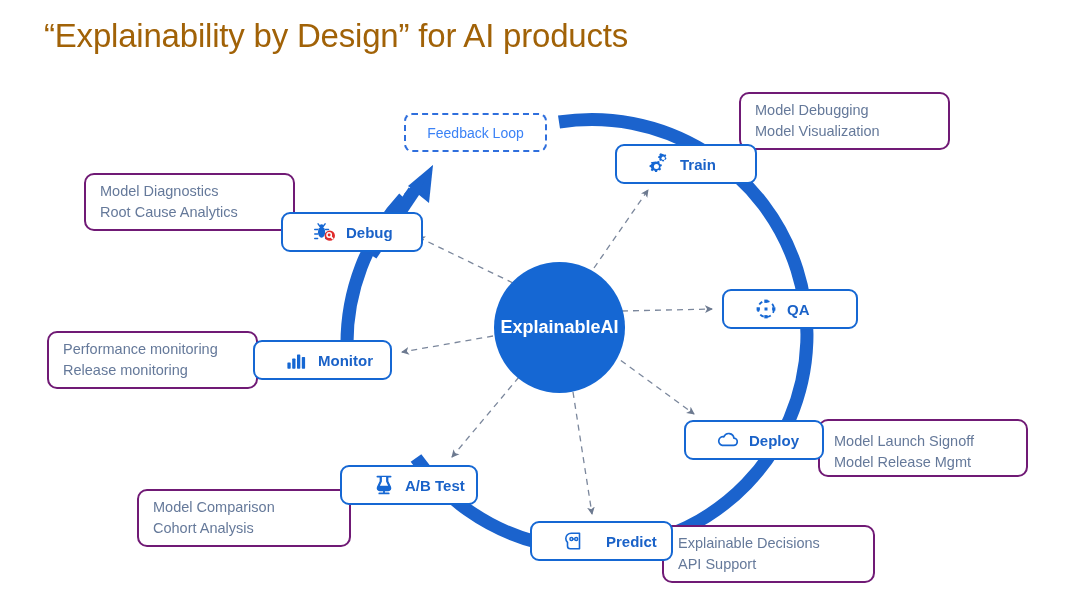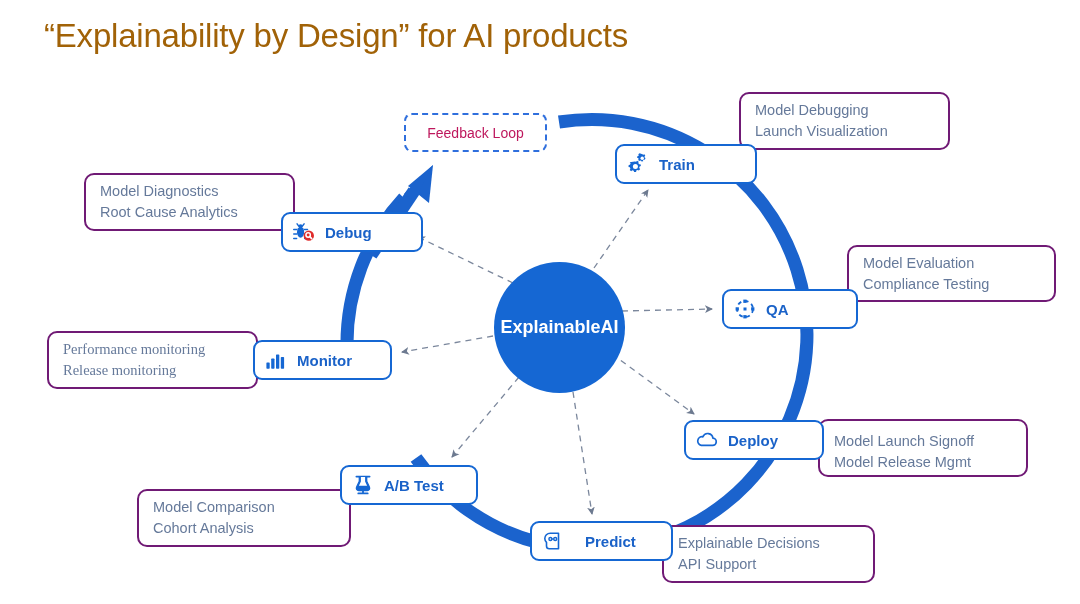--- a/index.html
+++ b/index.html
@@ -67,21 +67,21 @@
   
   .node {
     position: absolute;
     height: 40px;
     box-sizing: border-box;
     background: #ffffff;
     border: 2px solid #1567d3;
     border-radius: 9px;
     display: flex;
     align-items: center;
-    padding: 0 9px;
+    padding: 0 30px;
     gap: 9px;
   }
   .node .label {
     font-size: 15px;
     font-weight: bold;
     color: #1a62c8;
     white-space: nowrap;
   }
   .node .ic {
     display: flex;
@@ -111,21 +111,21 @@
     box-sizing: border-box;
     border: 2px dashed #2f6fdd;
     border-radius: 8px;
     display: flex;
     align-items: center;
     justify-content: center;
     background: #ffffff;
   }
   #feedback-loop .label {
     font-size: 14px;
-    color: #be185d;
+    color: #3b82f6;
     white-space: nowrap;
   }
 
   
   .callout {
     position: absolute;
     box-sizing: border-box;
     border: 2px solid #701a75;
     border-radius: 10px;
     background: #ffffff;
@@ -139,21 +139,21 @@
     color: #65799a;
     line-height: 1.42;
     white-space: nowrap;
   }
 
   #callout-train   { left: 739px; top: 92px;  width: 211px; height: 58px; }
   #callout-qa      { left: 847px; top: 245px; width: 209px; height: 57px; }
   #callout-deploy  { left: 818px; top: 419px; width: 210px; height: 58px; justify-content: space-between; }
   #callout-predict { left: 662px; top: 525px; width: 213px; height: 58px; }
   #callout-abtest  { left: 137px; top: 489px; width: 214px; height: 58px; }
-  #callout-monitor { left: 47px;  top: 331px; width: 211px; height: 58px; font-family: Liberation Serif, serif; }
+  #callout-monitor { left: 47px;  top: 331px; width: 211px; height: 58px; }
   #callout-debug   { left: 84px;  top: 173px; width: 211px; height: 58px; }
 
   
   #hub, .node, #feedback-loop { z-index: 4; }
   .callout { z-index: 3; }
   #art { z-index: 2; }
 </style>
 </head>
 <body>
 
@@ -296,27 +296,23 @@
         <circle cx="18.2" cy="16" r="5.6" fill="#e02b2b"></circle>
         <circle cx="17.5" cy="15.3" r="2.4" fill="none" stroke="#ffffff" stroke-width="1.6"></circle>
         <line x1="19.3" y1="17.1" x2="21.3" y2="19.1" stroke="#ffffff" stroke-width="1.8" stroke-linecap="round"></line>
       </svg>
     </span>
     <span class="label">Debug</span>
   </div>
 
   <div class="callout" id="callout-train">
     <span class="line">Model Debugging</span>
-    <span class="line">Launch Visualization</span>
-  </div>
-
-  <div class="callout" id="callout-qa">
-    <span class="line">Model Evaluation</span>
-    <span class="line">Compliance Testing</span>
-  </div>
+    <span class="line">Model Visualization</span>
+  </div>
+
 
   <div class="callout" id="callout-deploy">
     <span class="line">Model Launch Signoff</span>
     <span class="line">Model Release Mgmt</span>
   </div>
 
   <div class="callout" id="callout-predict">
     <span class="line">Explainable Decisions</span>
     <span class="line">API  Support</span>
   </div>

